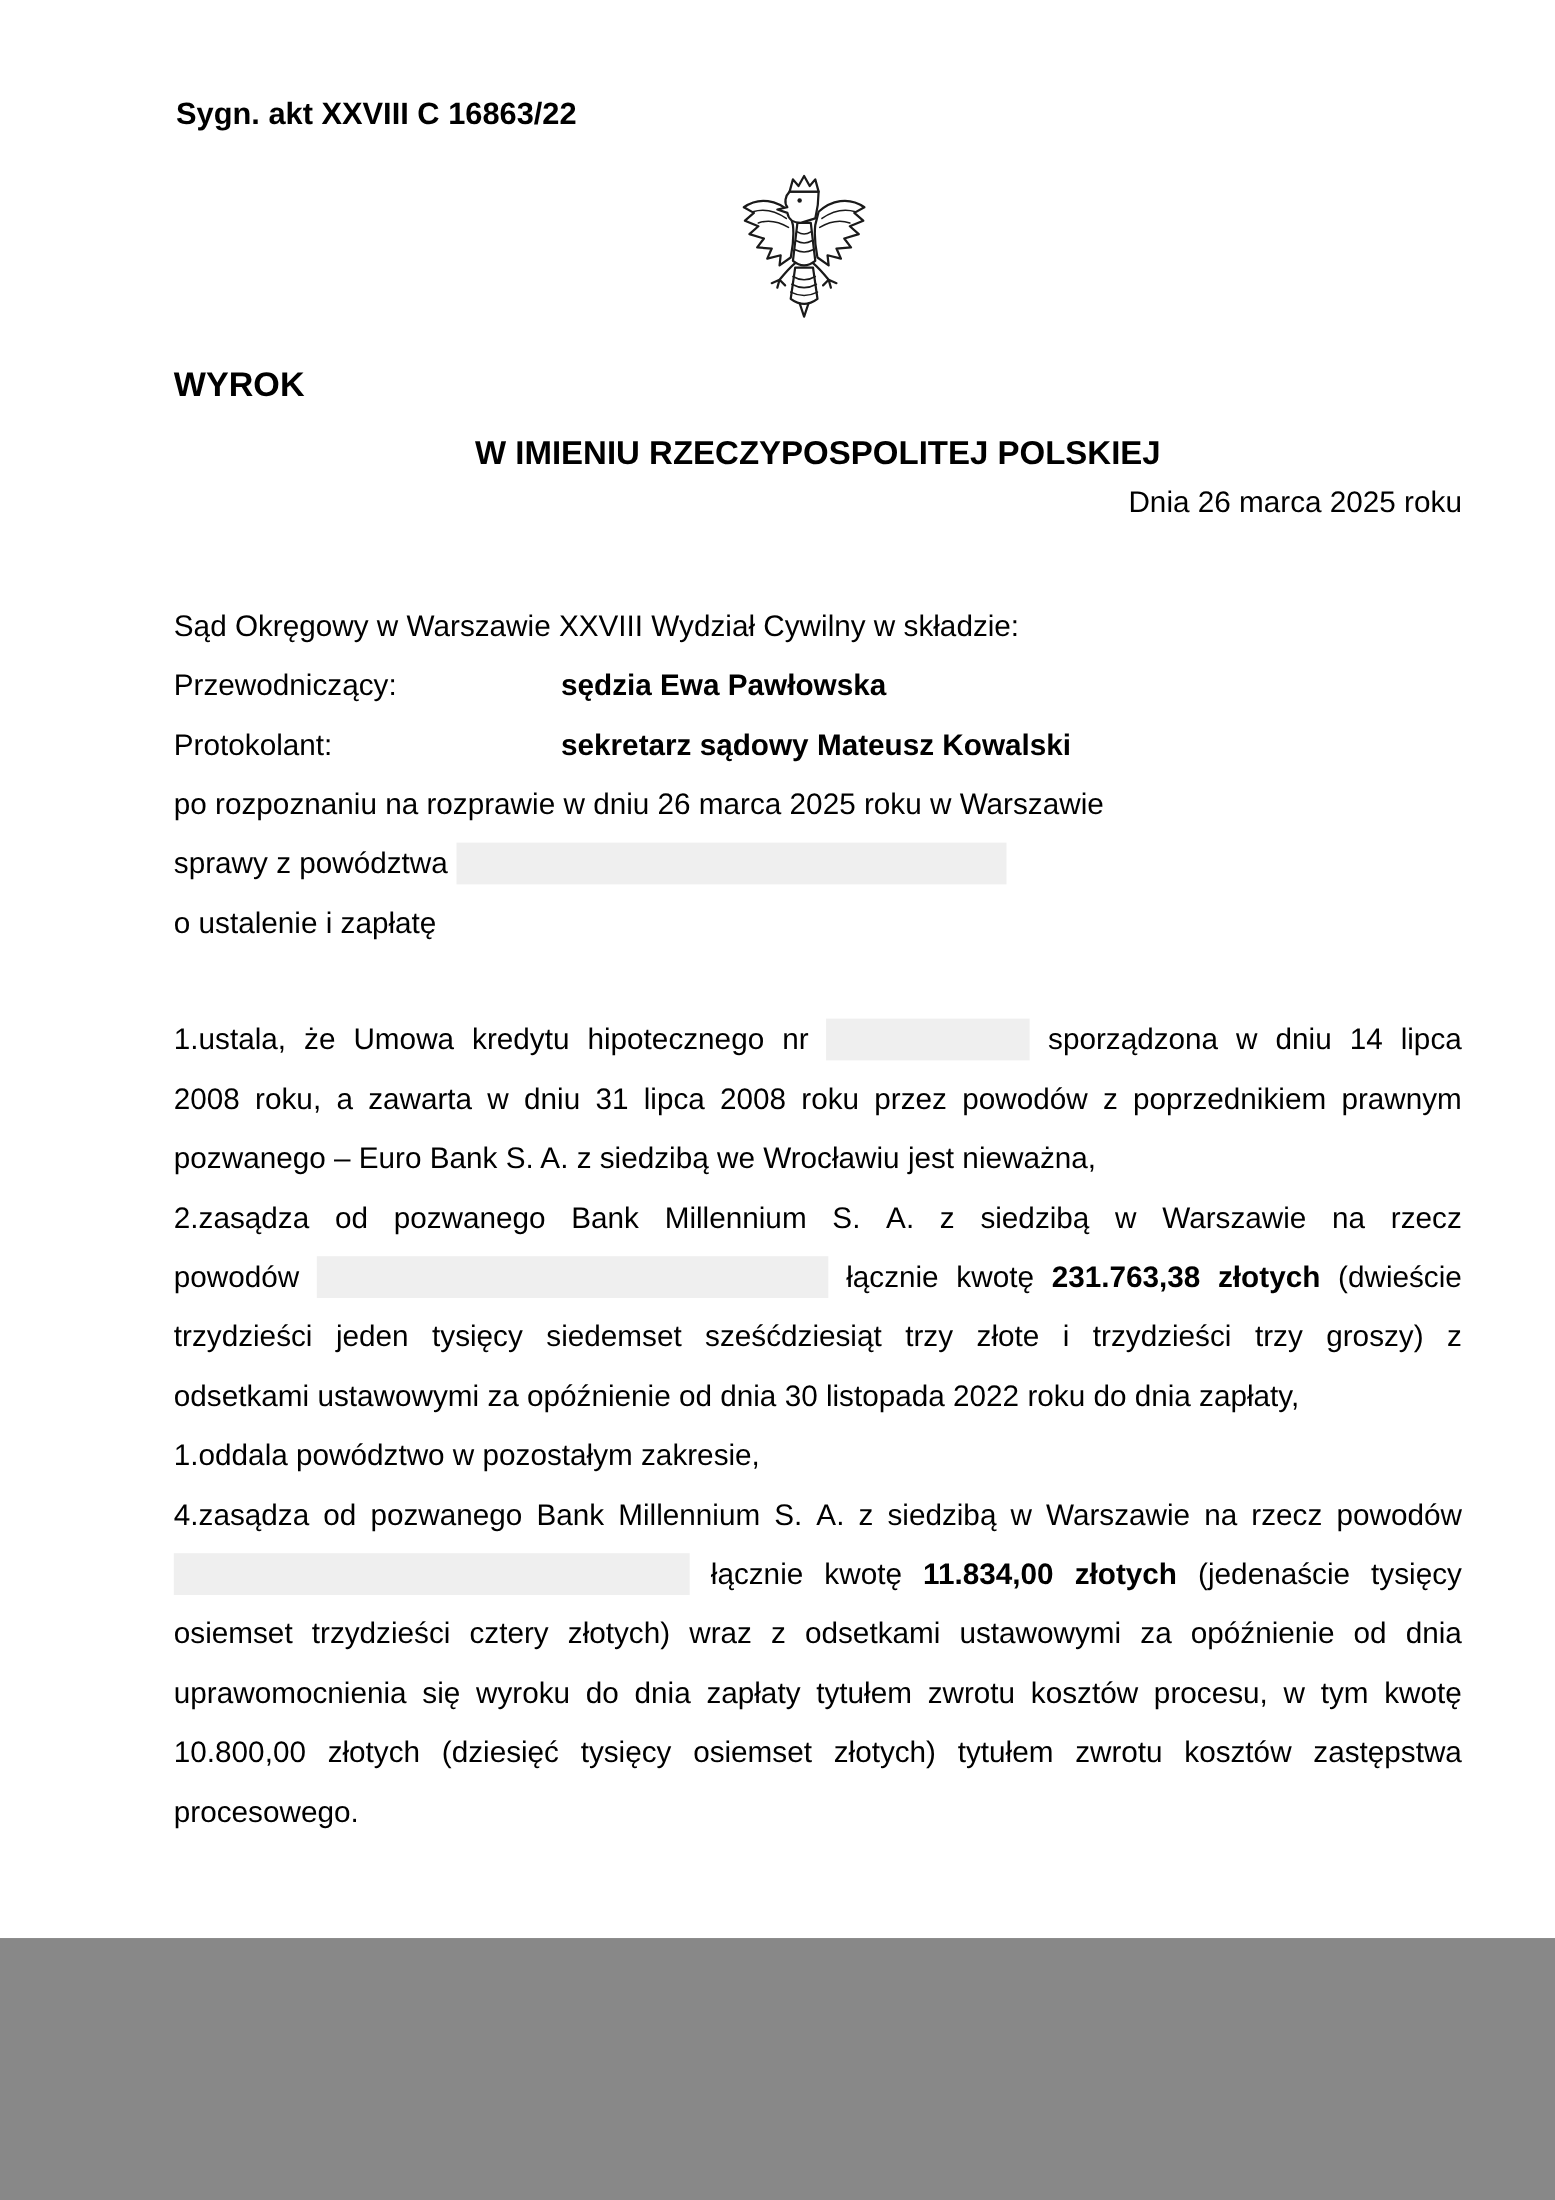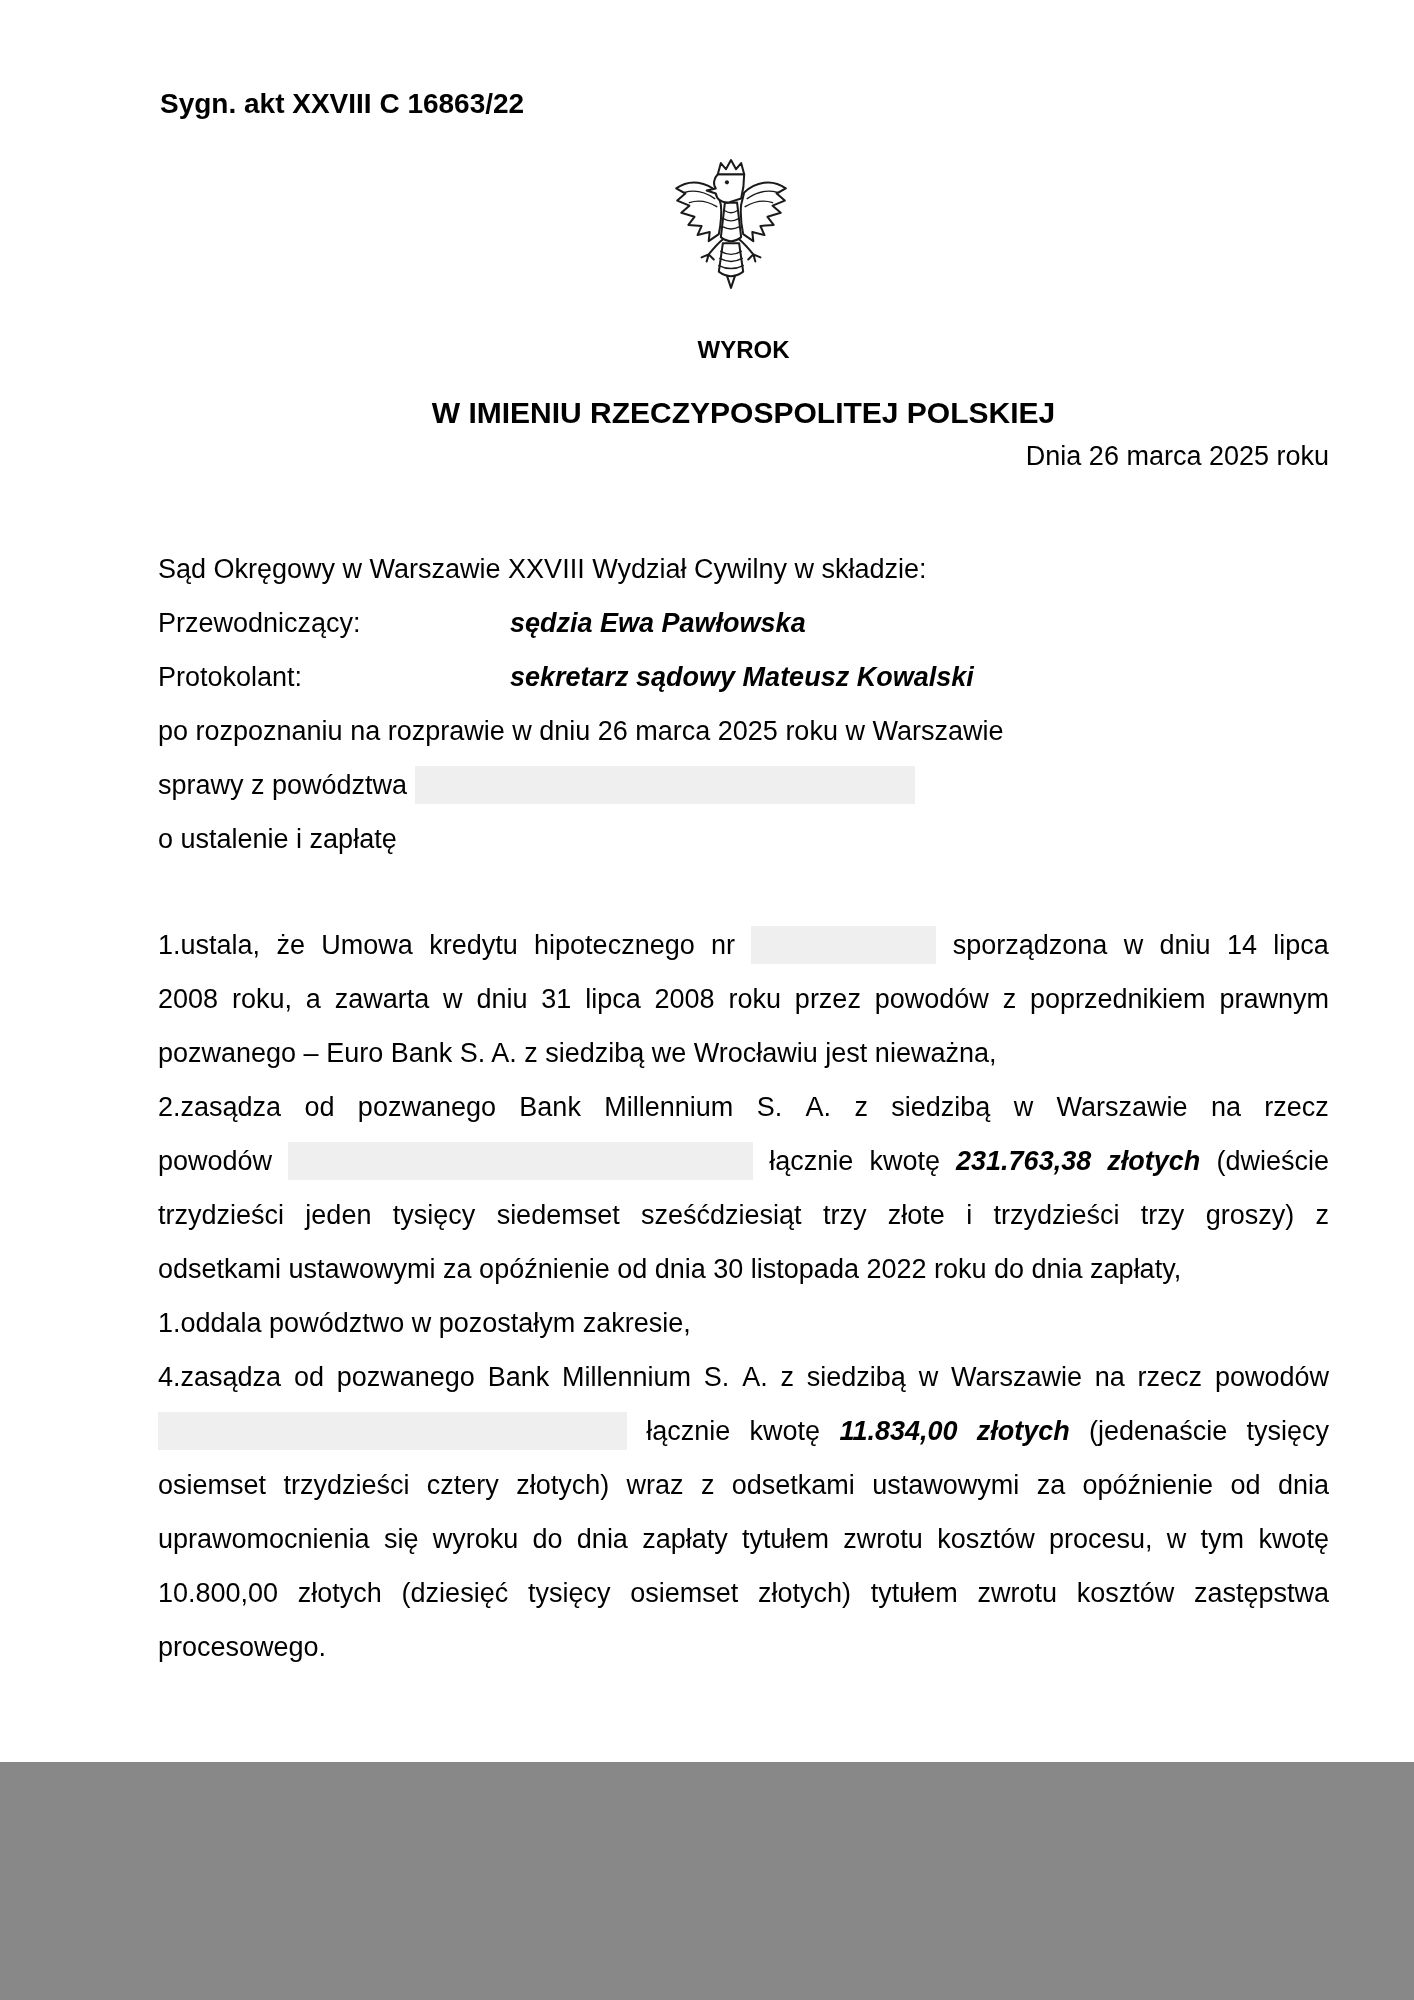--- a/index.html
+++ b/index.html
@@ -7,27 +7,27 @@
     position:relative; width:1414px; height:1762px; margin:0 auto;
     background:var(--page-bg,#ffffff);
     font-family:"Liberation Sans", sans-serif;
     color:var(--text-col,#000);
     font-size:27px;
   }
   .abs{position:absolute;}
   .case-number{left:160px; top:84px; font-weight:bold; font-size:28px; line-height:40px;}
   .emblem{left:670px; top:158px; width:122px; height:140px;}
   .emblem svg{width:100%; height:100%;}
-  .title{left:158px; top:330px; width:1171px; text-align:center; font-weight:bold; font-size:24px; line-height:40px;}
+  .title{left:158px; top:330px; width:1171px; text-align:left; font-weight:bold; font-size:31px; line-height:40px;}
   .subtitle{left:158px; top:393px; width:1171px; text-align:center; font-weight:bold; font-size:30px; line-height:40px;}
   .date-line{left:158px; top:436px; width:1171px; text-align:right; line-height:40px;}
   .court-block{left:158px; top:542px; width:1171px;}
   .court-block .row{height:54px; line-height:54px; white-space:nowrap;}
   .label-col{display:inline-block; width:352px;}
-  .b{font-weight:bold;font-style:italic;}
+  .b{font-weight:bold;}
   .ruling{left:158px; top:918px; width:1171px;}
   .line{height:54px; line-height:54px; white-space:nowrap;}
   .line.flexj{display:flex; justify-content:space-between; align-items:center; line-height:normal;}
   .redact{display:inline-block; background:var(--redact-col,#efefef); height:38px; vertical-align:-10px;}
   .flexj .redact{vertical-align:baseline;}
   .page-number{left:158px; top:1878px; width:1171px; text-align:center; font-size:26px; line-height:30px;}
 </style>
 </head>
 <body>
 

